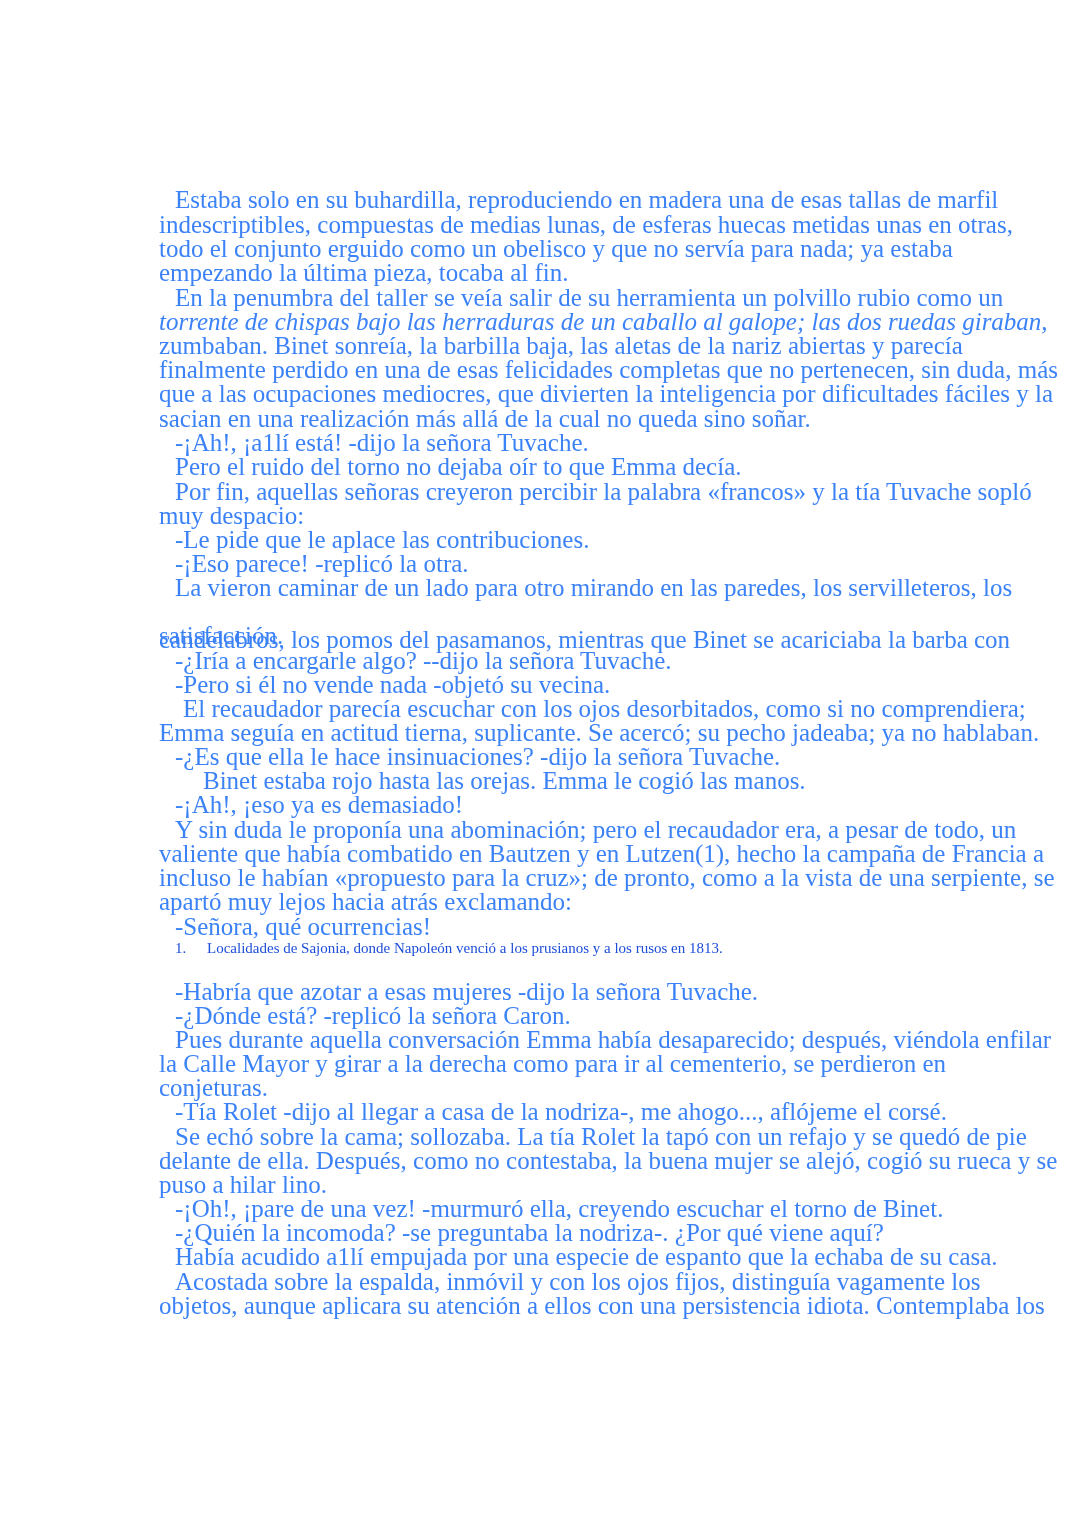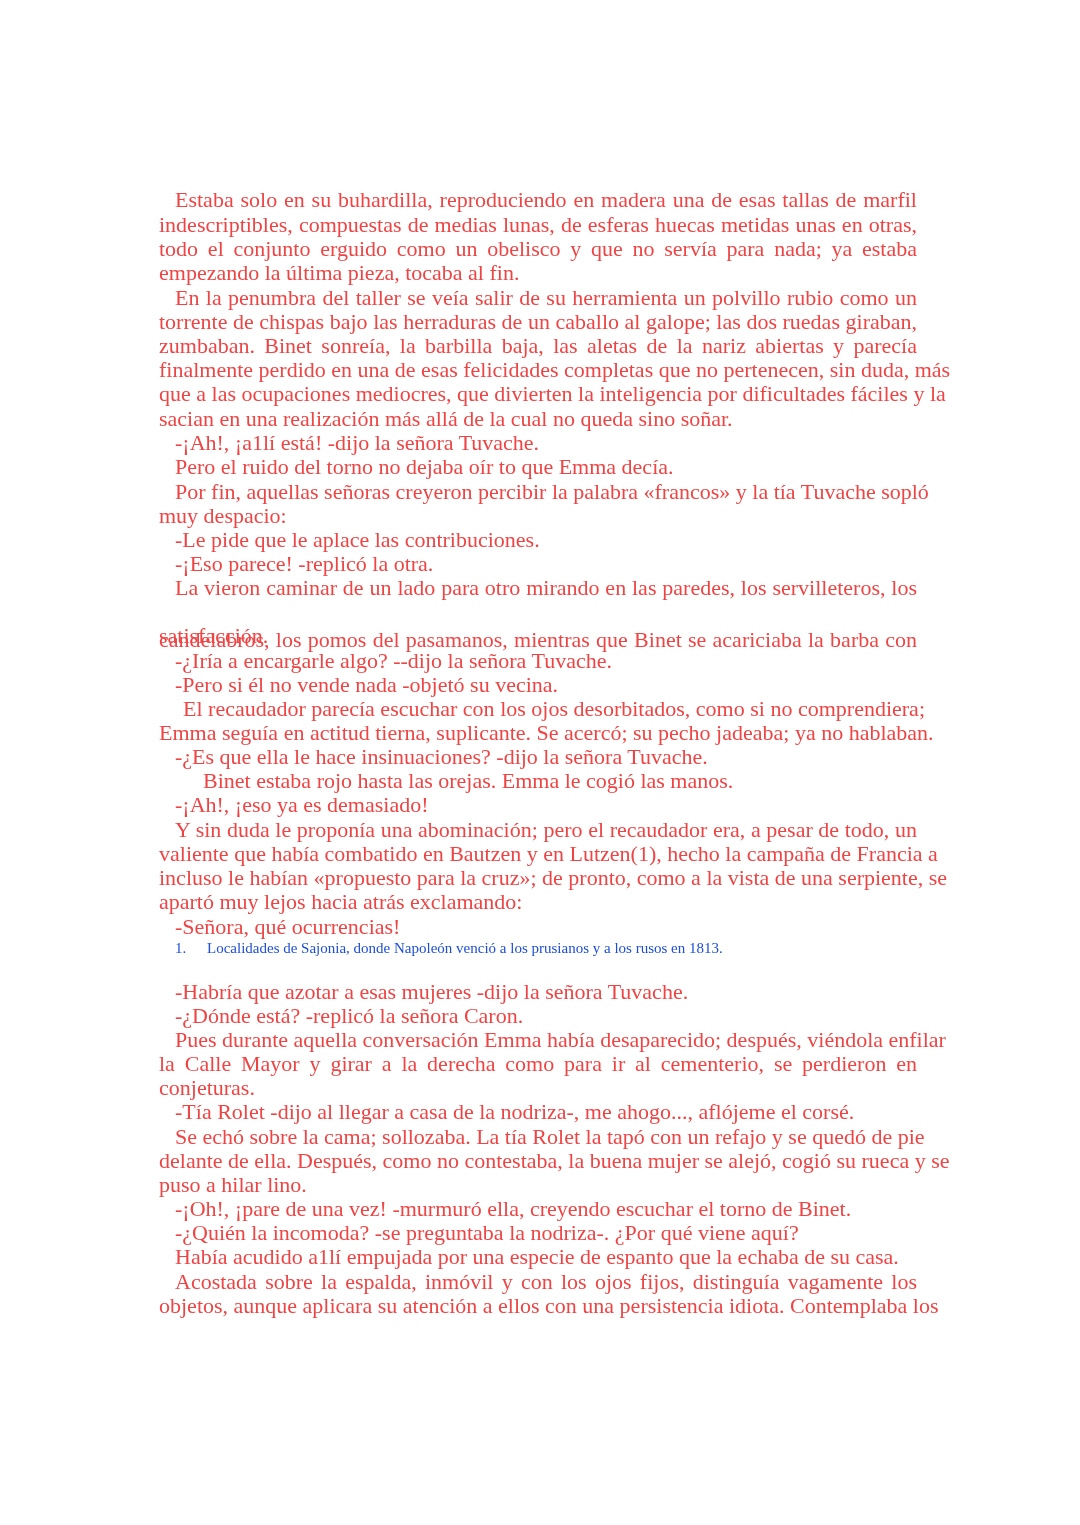--- a/index.html
+++ b/index.html
@@ -3,23 +3,23 @@
 <meta charset="utf-8">
 <style>
   html, body { margin: 0; padding: 0; background: #ffffff; }
   body { width: 1080px; height: 1525px; position: relative; overflow: hidden; }
   .page { position: absolute; left: 0; top: 0; width: 1080px; height: 1525px; background: #fff; }
   .line {
     position: absolute;
     left: 159px;
     width: 758px;
     font-family: "Liberation Serif", "DejaVu Serif", serif;
-    font-size: 22px;
+    font-size: 25px;
     line-height: 24px;
-    color: #ef4444;
+    color: #3b82f6;
     white-space: nowrap;
     text-align: justify;
     text-align-last: justify;
   }
   .line.indent { left: 175px; width: 742px; }
   .line.last { text-align-last: left; }
   .footnote {
     position: absolute;
     left: 175px;
     font-family: "Liberation Serif", "DejaVu Serif", serif;
@@ -33,21 +33,21 @@
 </head>
 <body>
 
 <div class="page">
   <div id="lines">
       <div class="line indent" style="top: 188px;">Estaba solo en su buhardilla, reproduciendo en madera una de esas tallas de marfil</div>
       <div class="line" style="top: 213px;">indescriptibles, compuestas de medias lunas, de esferas huecas metidas unas en otras,</div>
       <div class="line" style="top: 237px;">todo el conjunto erguido como un obelisco y que no servía para nada; ya estaba</div>
       <div class="line last" style="top: 261px;">empezando la última pieza, tocaba al fin.</div>
       <div class="line indent" style="top: 286px;">En la penumbra del taller se veía salir de su herramienta un polvillo rubio como un</div>
-      <div class="line" style="top: 310px;">torrente de chispas bajo las herraduras de un caballo al galope; las dos ruedas giraban,</div>
+      <div class="line" style="top: 310px; font-style: italic;">torrente de chispas bajo las herraduras de un caballo al galope; las dos ruedas giraban,</div>
       <div class="line" style="top: 334px;">zumbaban. Binet sonreía, la barbilla baja, las aletas de la nariz abiertas y parecía</div>
       <div class="line" style="top: 358px;">finalmente perdido en una de esas felicidades completas que no pertenecen, sin duda, más</div>
       <div class="line" style="top: 382px;">que a las ocupaciones mediocres, que divierten la inteligencia por dificultades fáciles y la</div>
       <div class="line last" style="top: 407px;">sacian en una realización más allá de la cual no queda sino soñar.</div>
       <div class="line indent last" style="top: 431px;">-¡Ah!, ¡a1lí está! -dijo la señora Tuvache.</div>
       <div class="line indent last" style="top: 455px;">Pero el ruido del torno no dejaba oír to que Emma decía.</div>
       <div class="line indent" style="top: 480px;">Por fin, aquellas señoras creyeron percibir la palabra «francos» y la tía Tuvache sopló</div>
       <div class="line last" style="top: 504px;">muy despacio:</div>
       <div class="line indent last" style="top: 528px;">-Le pide que le aplace las contribuciones.</div>
       <div class="line indent last" style="top: 552px;">-¡Eso parece! -replicó la otra.</div>

